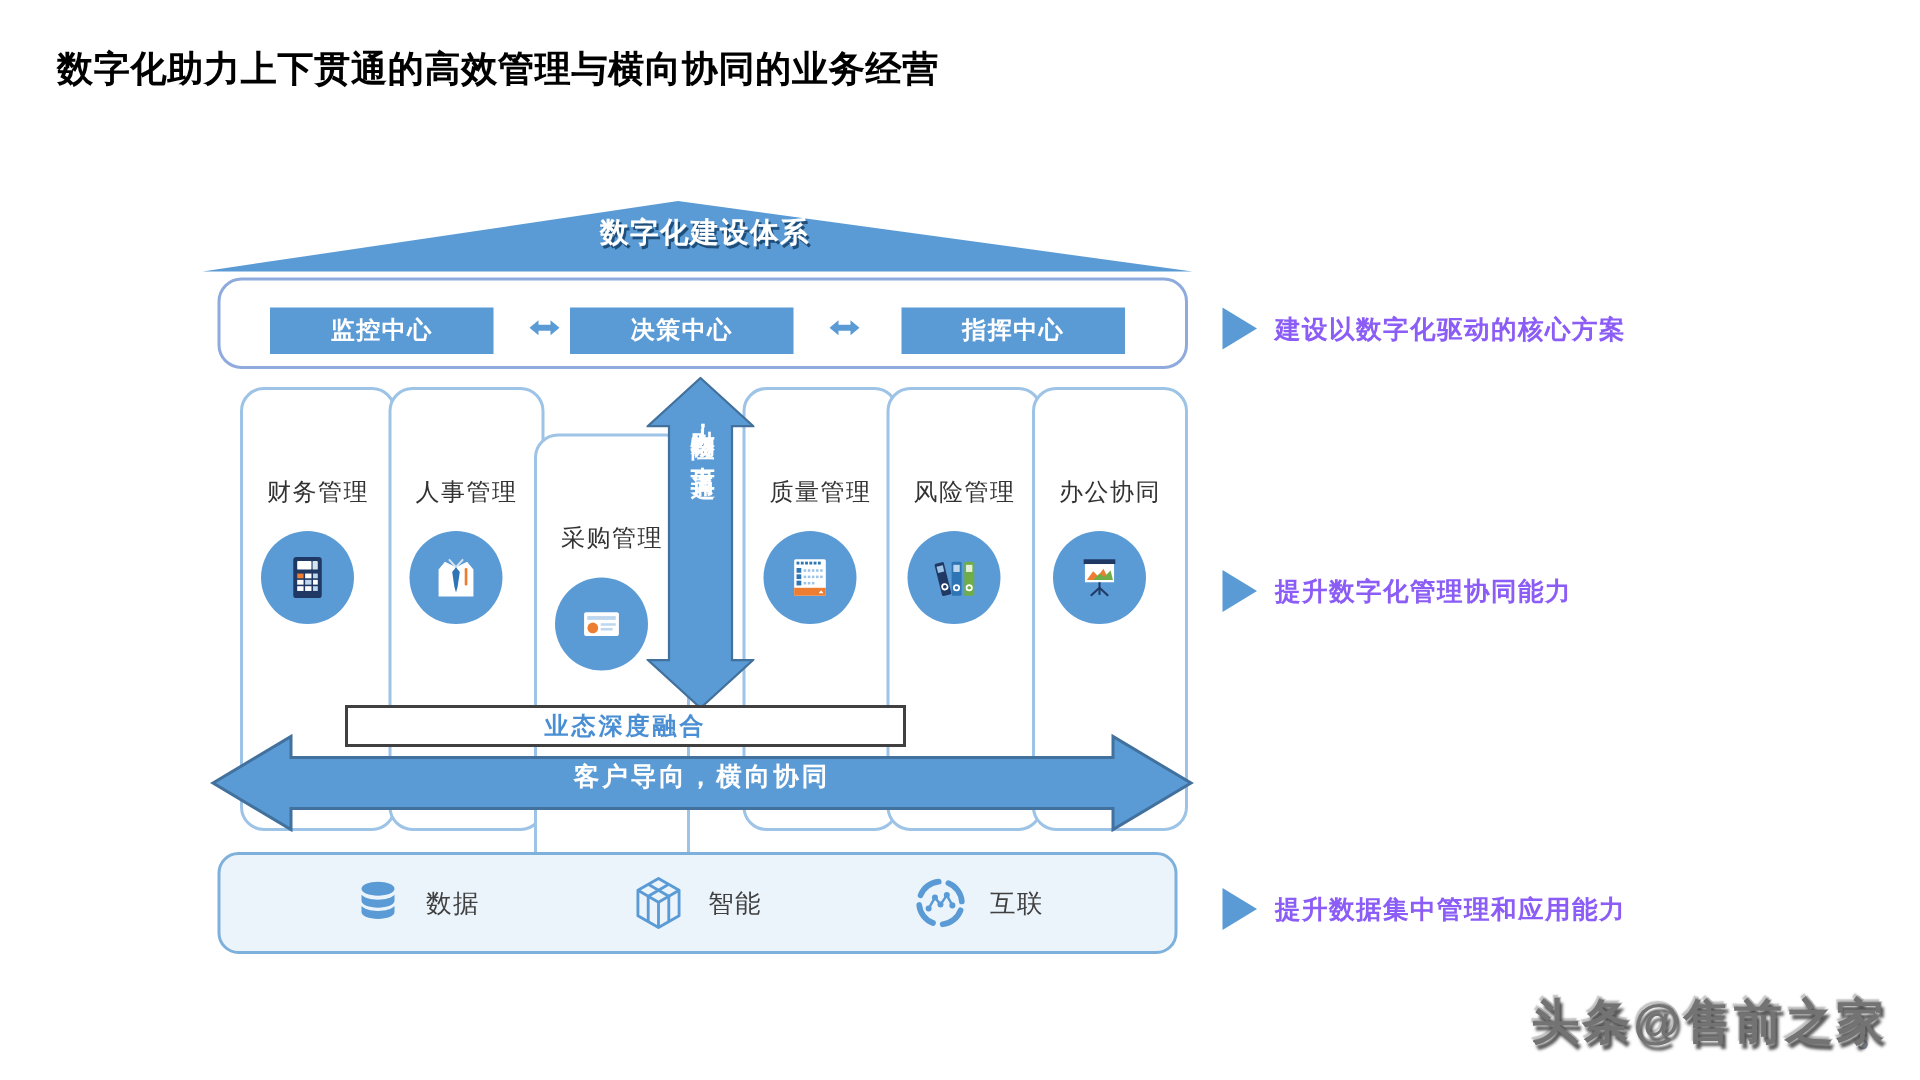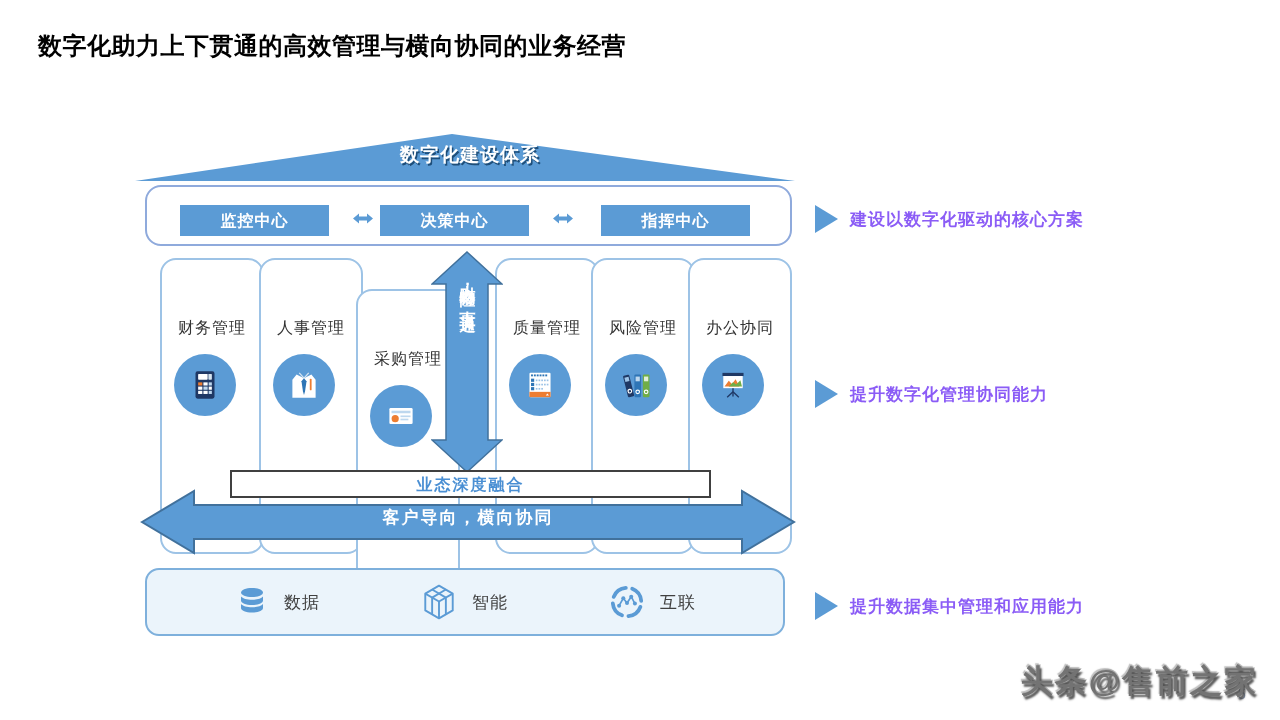--- a/index.html
+++ b/index.html
@@ -33,21 +33,21 @@
 
   
   .v-arrow-svg { position:absolute; left:431px; top:251px; z-index:3; }
   .v-arrow-text { position:absolute; left:431px; top:272px; width:72px; height:190px; z-index:3;
                   display:flex; justify-content:center; }
   .v-arrow-text span { writing-mode:vertical-rl; text-orientation:upright; color:#fff;
                        font-weight:bold; font-size:16px; letter-spacing:2px;
                        font-family:"Liberation Serif", serif; }
 
   
-  .fusion-bar { position:absolute; left:230px; top:470px; width:481px; height:28px; background:#fff;
+  .fusion-bar { position:absolute; left:230px; top:470px; width:374px; height:28px; background:#fff;
                 border:2px solid #404040; z-index:4; text-align:center; line-height:25px;
                 color:#4A8FD3; font-weight:bold; font-size:16px; font-family:"Liberation Serif", serif;
                 letter-spacing:2px; }
 
   
   .h-arrow-svg { position:absolute; left:140px; top:489px; z-index:5; }
   .h-arrow-text { position:absolute; left:140px; top:506px; width:656px; z-index:6; text-align:center;
                   color:#fff; font-weight:bold; font-size:17px; letter-spacing:2px;
                   font-family:"Liberation Serif", serif; }
 

